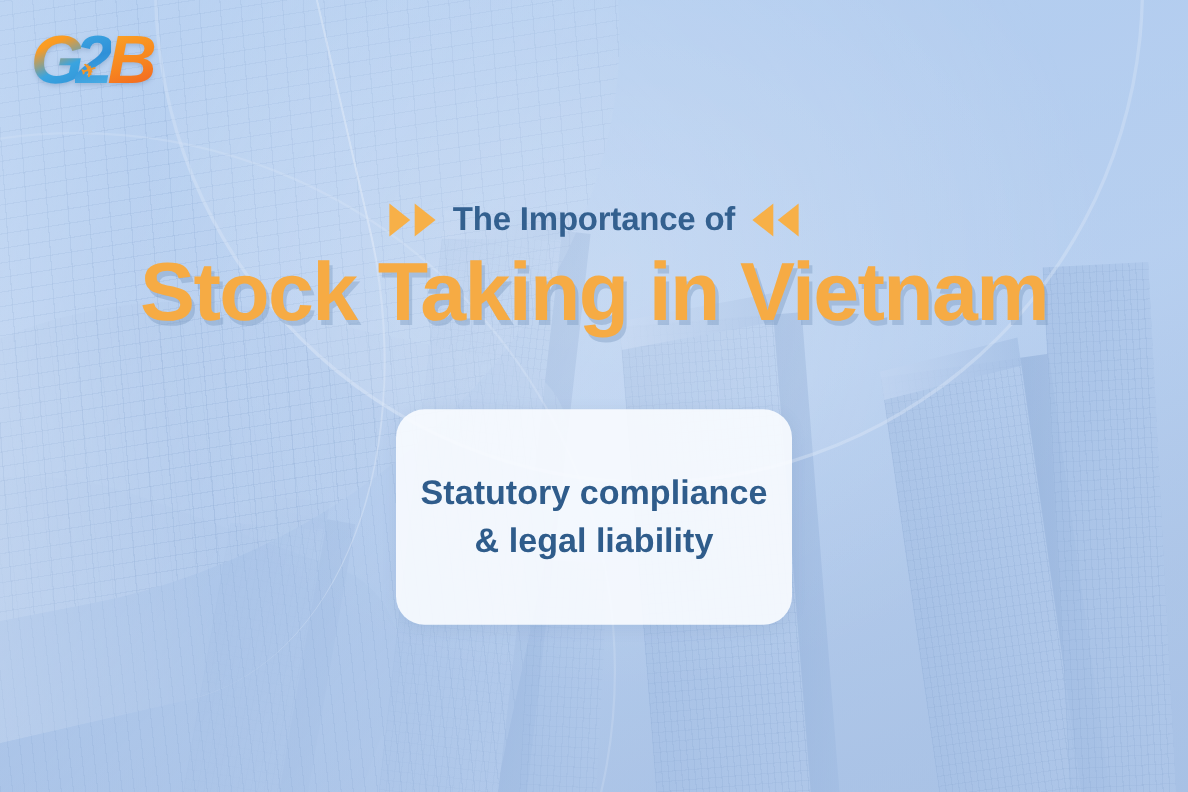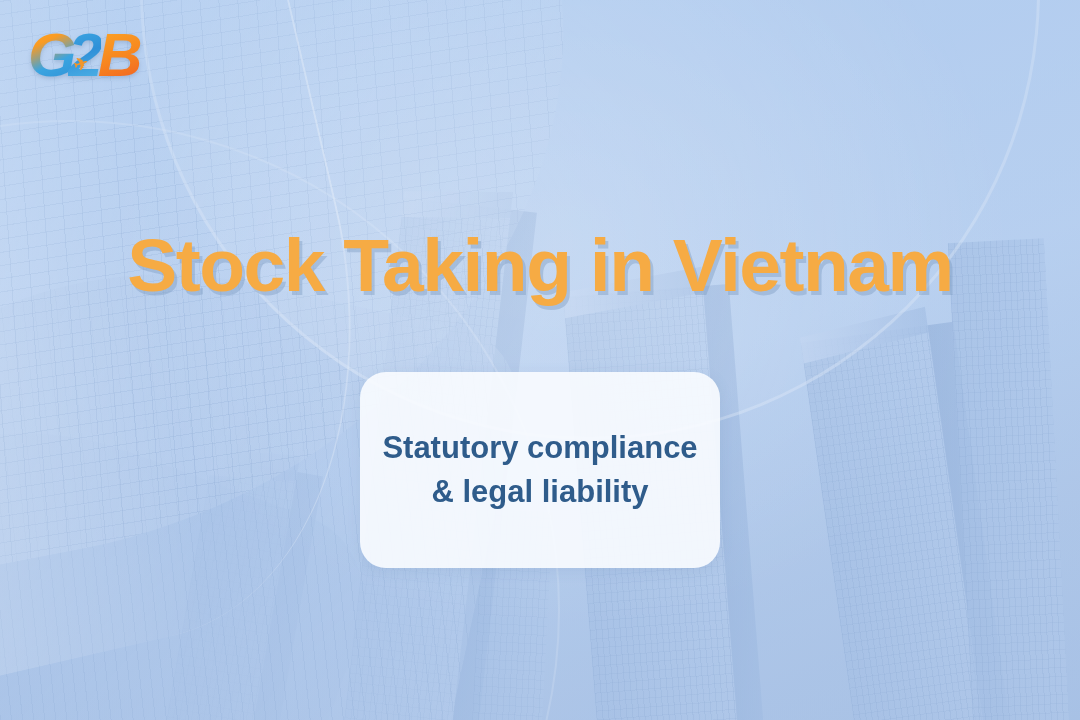--- a/index.html
+++ b/index.html
@@ -247,20 +247,31 @@
 
   <div id="content">
 
     <div class="logo">
       <span class="g">G</span>
       <span class="two">2</span>
       <span class="b">B</span>
       <span class="plane">✈</span>
     </div>
 
+    <div class="eyebrow">
+      <span class="tri-pair">
+        <span class="tri tri-r"></span>
+        <span class="tri tri-r"></span>
+      </span>
+      <span class="eyebrow-text">The Importance of</span>
+      <span class="tri-pair">
+        <span class="tri tri-l"></span>
+        <span class="tri tri-l"></span>
+      </span>
+    </div>
 
     <div class="headline">Stock Taking in Vietnam</div>
 
     <div class="cards">
       <div class="card">
         <div class="card-text">Statutory compliance &amp; legal liability</div>
       </div>
     </div>
 
   </div>

